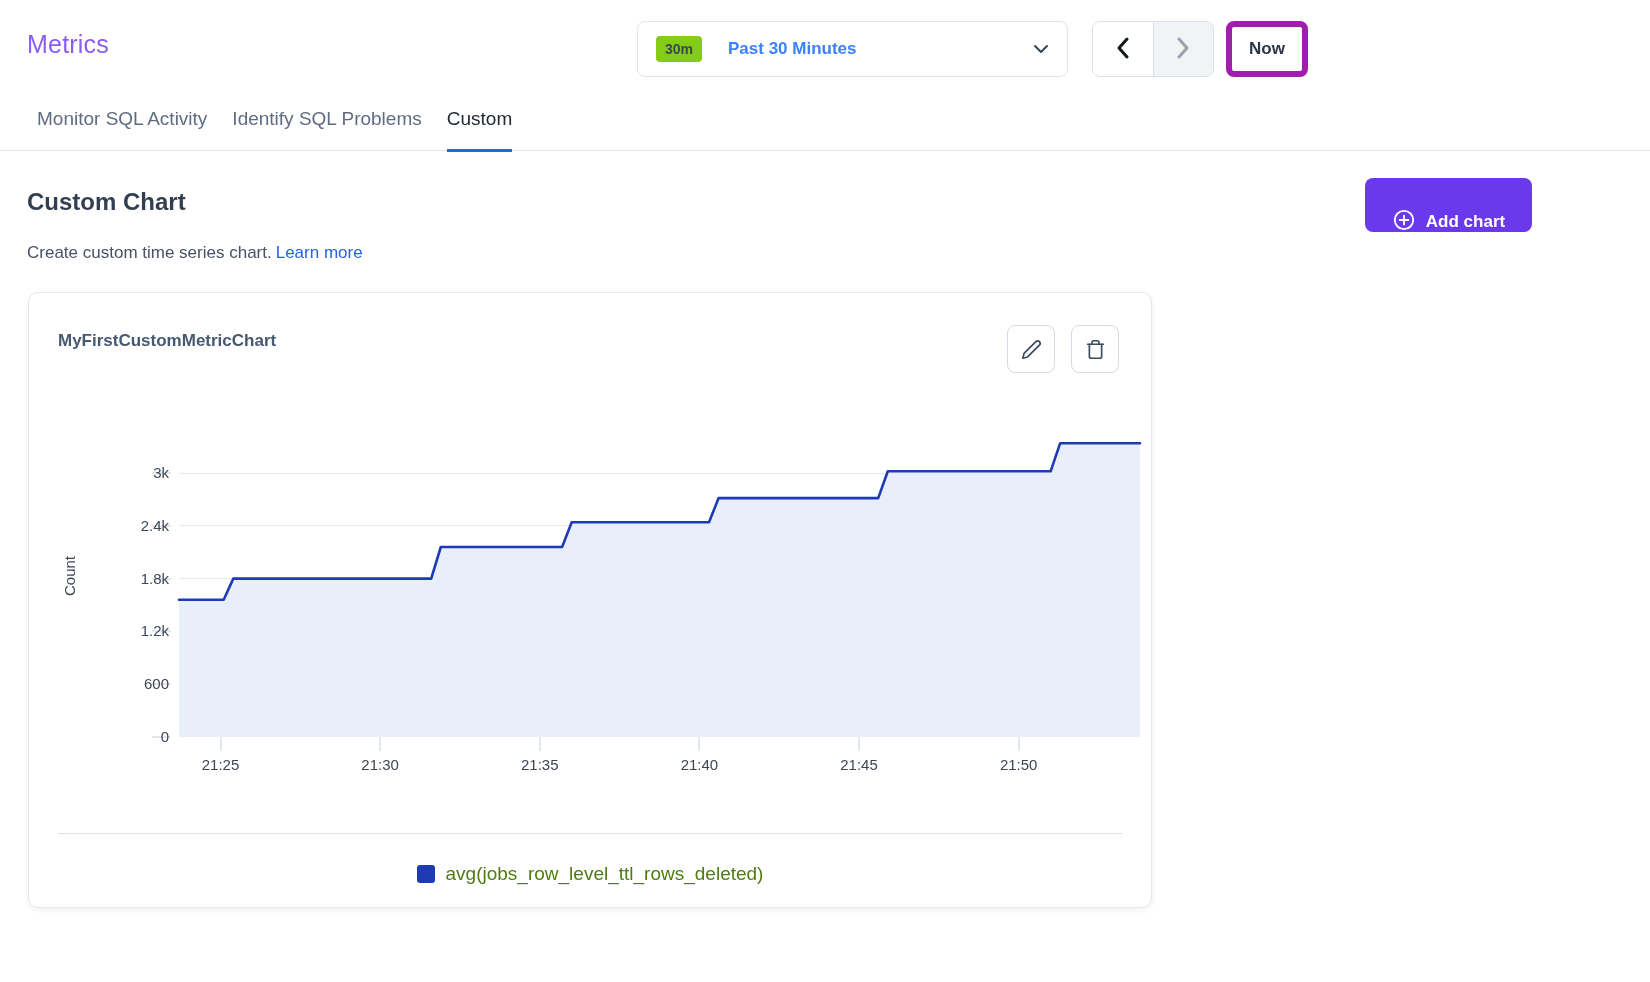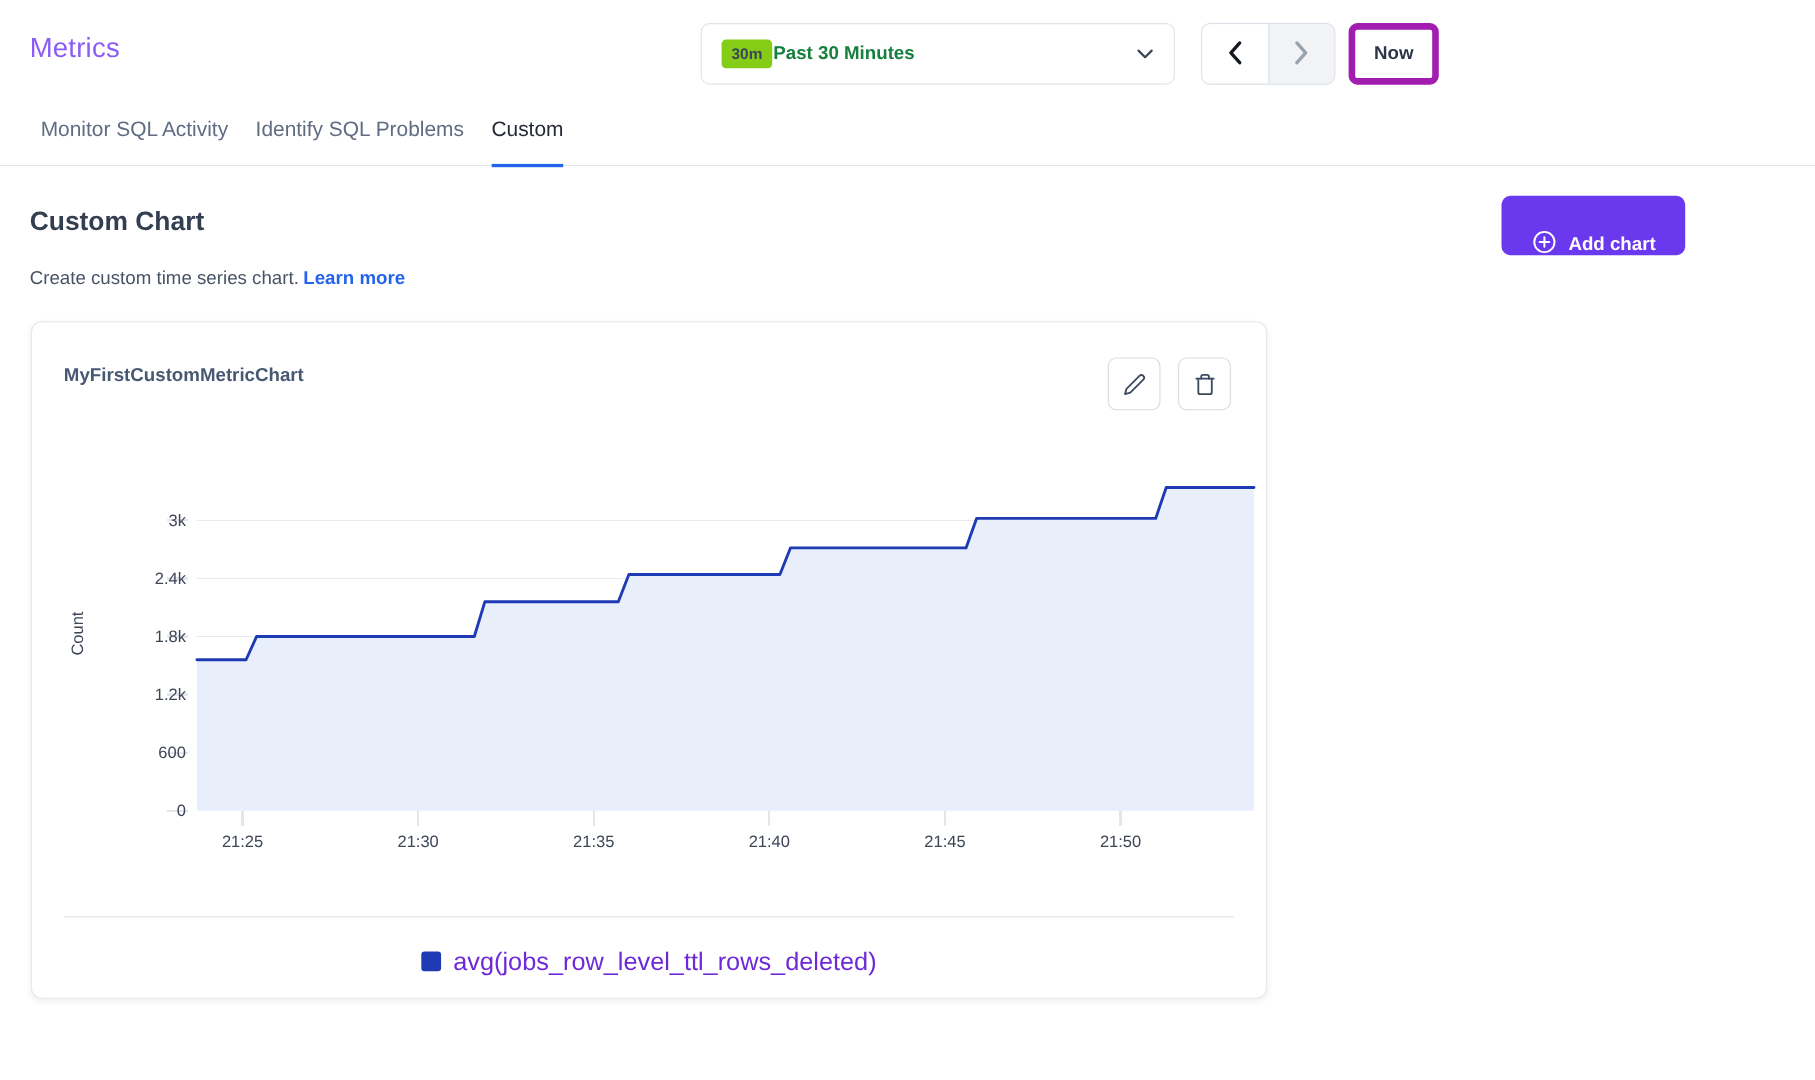--- a/index.html
+++ b/index.html
@@ -20,21 +20,21 @@
 
   .range-select {
     position:absolute; left:637px; top:21px; width:431px; height:56px;
     border:1px solid #dfe3ea; border-radius:8px; background:#fff;
     display:flex; align-items:center; padding:0 18px; cursor:pointer;
   }
   .range-badge {
     background:#84cc16; color:#3b4558; font-size:14px; font-weight:700;
     border-radius:4px; padding:6px 9px; line-height:1;
   }
-  .range-label { margin-left:1px; font-size:17px; font-weight:600; color:#15803d; }
+  .range-label { margin-left:26px; font-size:17px; font-weight:600; color:#3b82f6; }
   .range-caret { margin-left:auto; display:flex; align-items:center; }
 
   .pager {
     position:absolute; left:1092px; top:21px; width:122px; height:56px;
     display:flex; border:1px solid #d8dee8; border-radius:8px; overflow:hidden; background:#fff;
   }
   .pager button {
     flex:1; border:none; background:#fff; display:flex; align-items:center; justify-content:center;
     cursor:pointer; padding:0;
   }
@@ -61,21 +61,21 @@
 
   
   .section-title {
     position:absolute; left:27px; top:188px;
     font-size:24px; font-weight:700; color:#333f51;
   }
   .section-desc {
     position:absolute; left:27px; top:243px; font-size:17px; color:#475264;
   }
   .section-desc a {
-    color:var(--link-blue,#2563eb); font-weight:700; text-decoration:none; cursor:pointer; margin-left:4px;
+    color:var(--link-blue,#2563eb); font-weight:400; text-decoration:none; cursor:pointer; margin-left:4px;
   }
   .add-chart-btn {
     position:absolute; left:1365px; top:178px; width:167px; height:54px;
     background:var(--accent,#6a39ed); color:#fff; border:none; border-radius:8px;
     font-family:inherit; font-size:17px; font-weight:600; cursor:pointer;
     display:flex; align-items:flex-end; justify-content:center; gap:10px;
   }
 
   
   .card {
@@ -97,21 +97,21 @@
 
   .card-divider {
     position:absolute; left:29px; right:29px; top:540px; height:0;
     border-top:1px solid #dce1e8;
   }
   .legend {
     position:absolute; left:0; right:0; top:566px; height:30px;
     display:flex; align-items:center; justify-content:center; gap:11px;
   }
   .legend-swatch { width:18px; height:18px; border-radius:3px; background:var(--series,#1e3bb3); }
-  .legend-label { font-size:23px; color:#6d28d9;text-align:center; }
+  .legend-label { font-size:19px; color:#4d7c0f;text-align:center; }
 </style>
 </head>
 <body>
 
 <div class="page">
 
   <h1 class="page-title">Metrics</h1>
 
   <div class="range-select">
     <span class="range-badge">30m</span>

